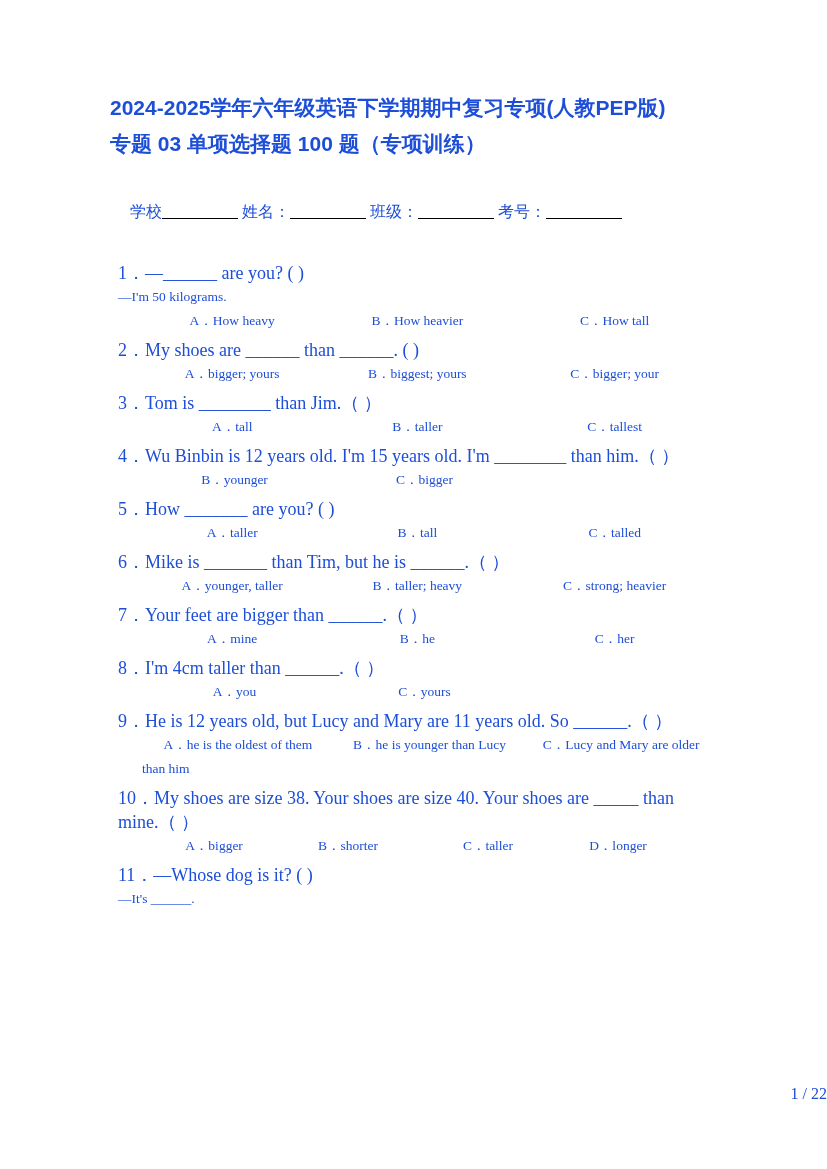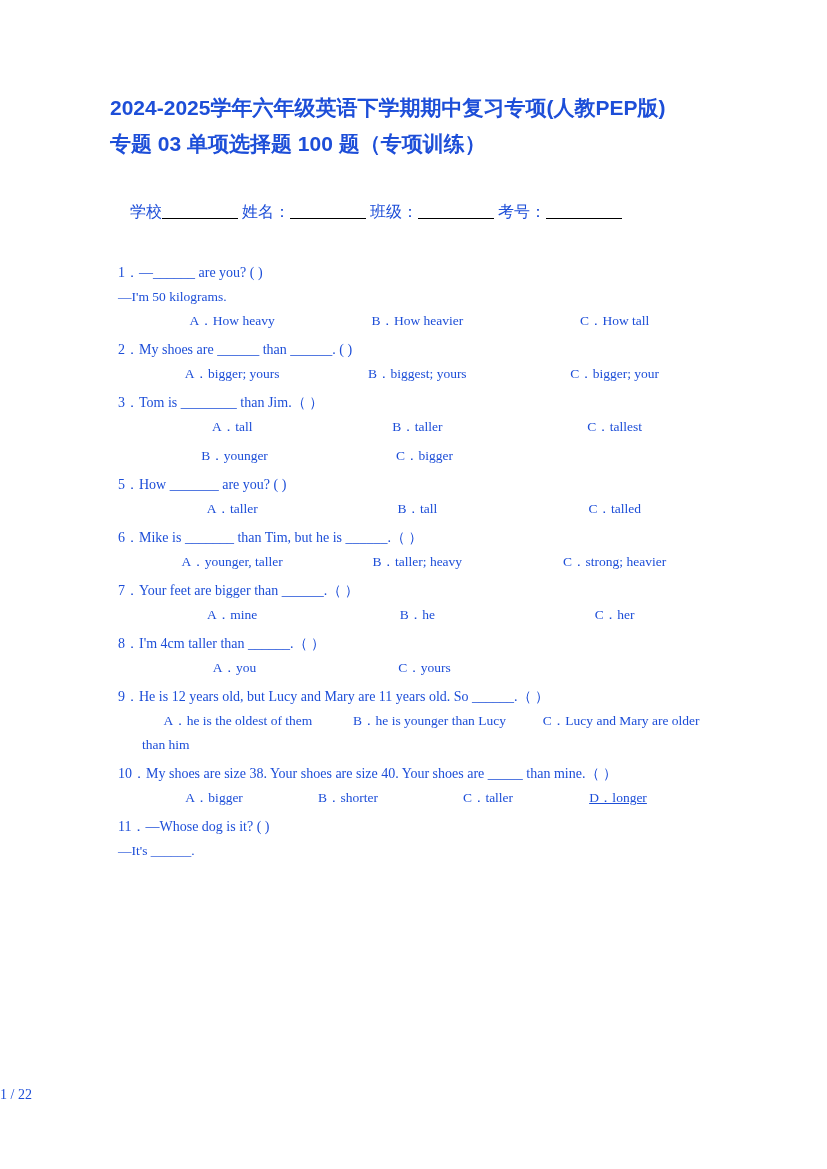--- a/index.html
+++ b/index.html
@@ -50,21 +50,21 @@
   .info-row .lbl {
     margin-left: 4px;
   }
   .qlist {
     margin-top: 38px;
   }
   .q {
     margin-bottom: 5px;
   }
   .qstem {
-    font-size: 14px;
+    font-size: 18px;
     line-height: 24px;
     padding-left: 8px;
   }
   .qsub {
     font-size: 13.5px;
     line-height: 24px;
     padding-left: 8px;
   }
   .opts {
     display: flex;
@@ -75,39 +75,39 @@
   .opts .opt {
     white-space: nowrap;
     text-align: center;
   }
   .opts.three .opt:nth-child(1) { width: 185px; }
   .opts.three .opt:nth-child(2) { width: 195px; }
   .opts.three .opt:nth-child(3) { width: 210px; font-family: Liberation Serif, serif; }
   .opts.four .opt:nth-child(1) { width: 128px; }
   .opts.four .opt:nth-child(2) { width: 140px; }
   .opts.four .opt:nth-child(3) { width: 140px; }
-  .opts.four .opt:nth-child(4) { width: 120px; text-decoration: underline; }
+  .opts.four .opt:nth-child(4) { width: 120px; }
   .opts.wide .opt:nth-child(1) { width: 200px; }
   .opts.wide .opt:nth-child(2) { width: 200px; }
   .opts.wide .opt:nth-child(3) { width: 200px; }
   .opts-indent {
     padding-left: 40px;
   }
   .cont-line {
     font-size: 13.5px;
     line-height: 24px;
     padding-left: 32px;
   }
   .footer {
     position: absolute;
     left: 0;
     right: 0;
     bottom: 66px;
-    text-align: left;
-    font-size: 14px;
+    text-align: right;
+    font-size: 16px;
     font-family: "Liberation Serif", serif;
   }
 </style>
 </head>
 <body>
 
 <div class="page">
   <div class="content">
 
     <div class="title-line">2024-2025学年六年级英语下学期期中复习专项(人教PEP版)</div>
@@ -141,20 +141,21 @@
       <div class="q">
         <div class="qstem">3．Tom is ________ than Jim.（    ）</div>
         <div class="opts three">
           <span class="opt">A．tall</span>
           <span class="opt">B．taller</span>
           <span class="opt">C．tallest</span>
         </div>
       </div>
 
       <div class="q">
+        <div class="qstem">4．Wu Binbin is 12 years old. I'm 15 years old. I'm ________ than him.（    ）</div>
         <div class="opts three">
           <span class="opt">B．younger</span>
           <span class="opt">C．bigger</span>
         </div>
       </div>
 
       <div class="q">
         <div class="qstem">5．How _______ are you? (    )</div>
         <div class="opts three">
           <span class="opt">A．taller</span>

